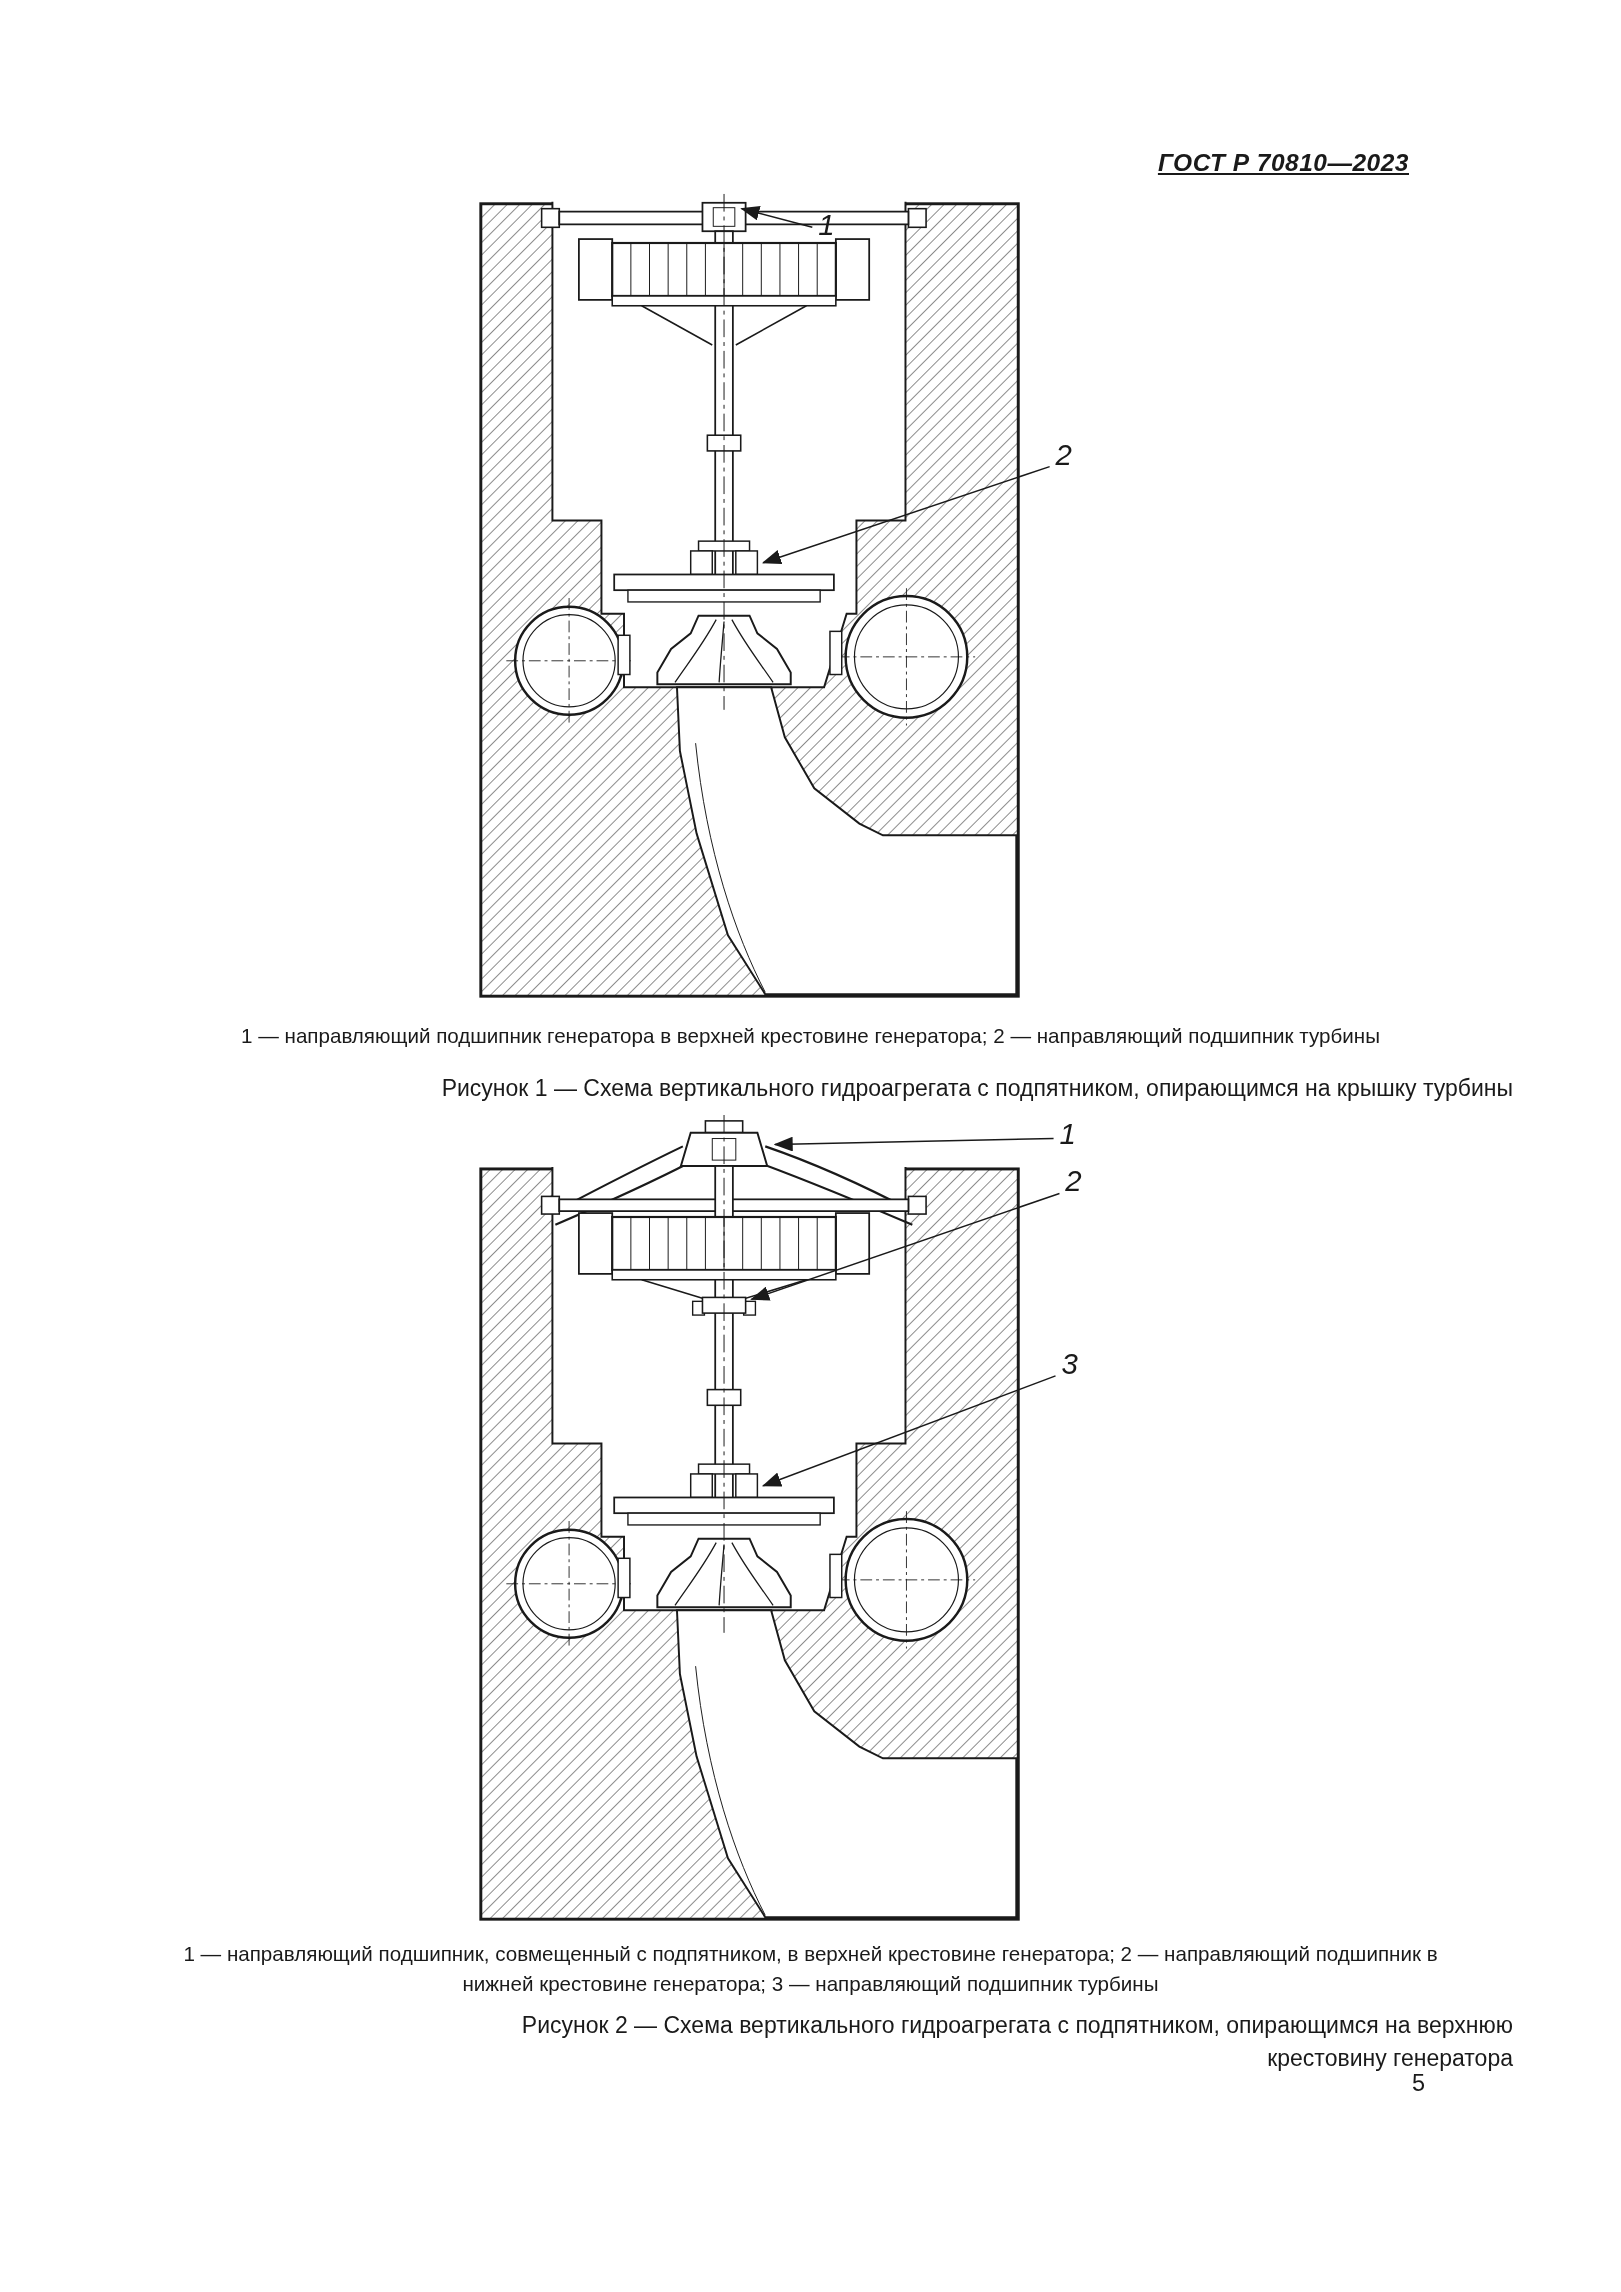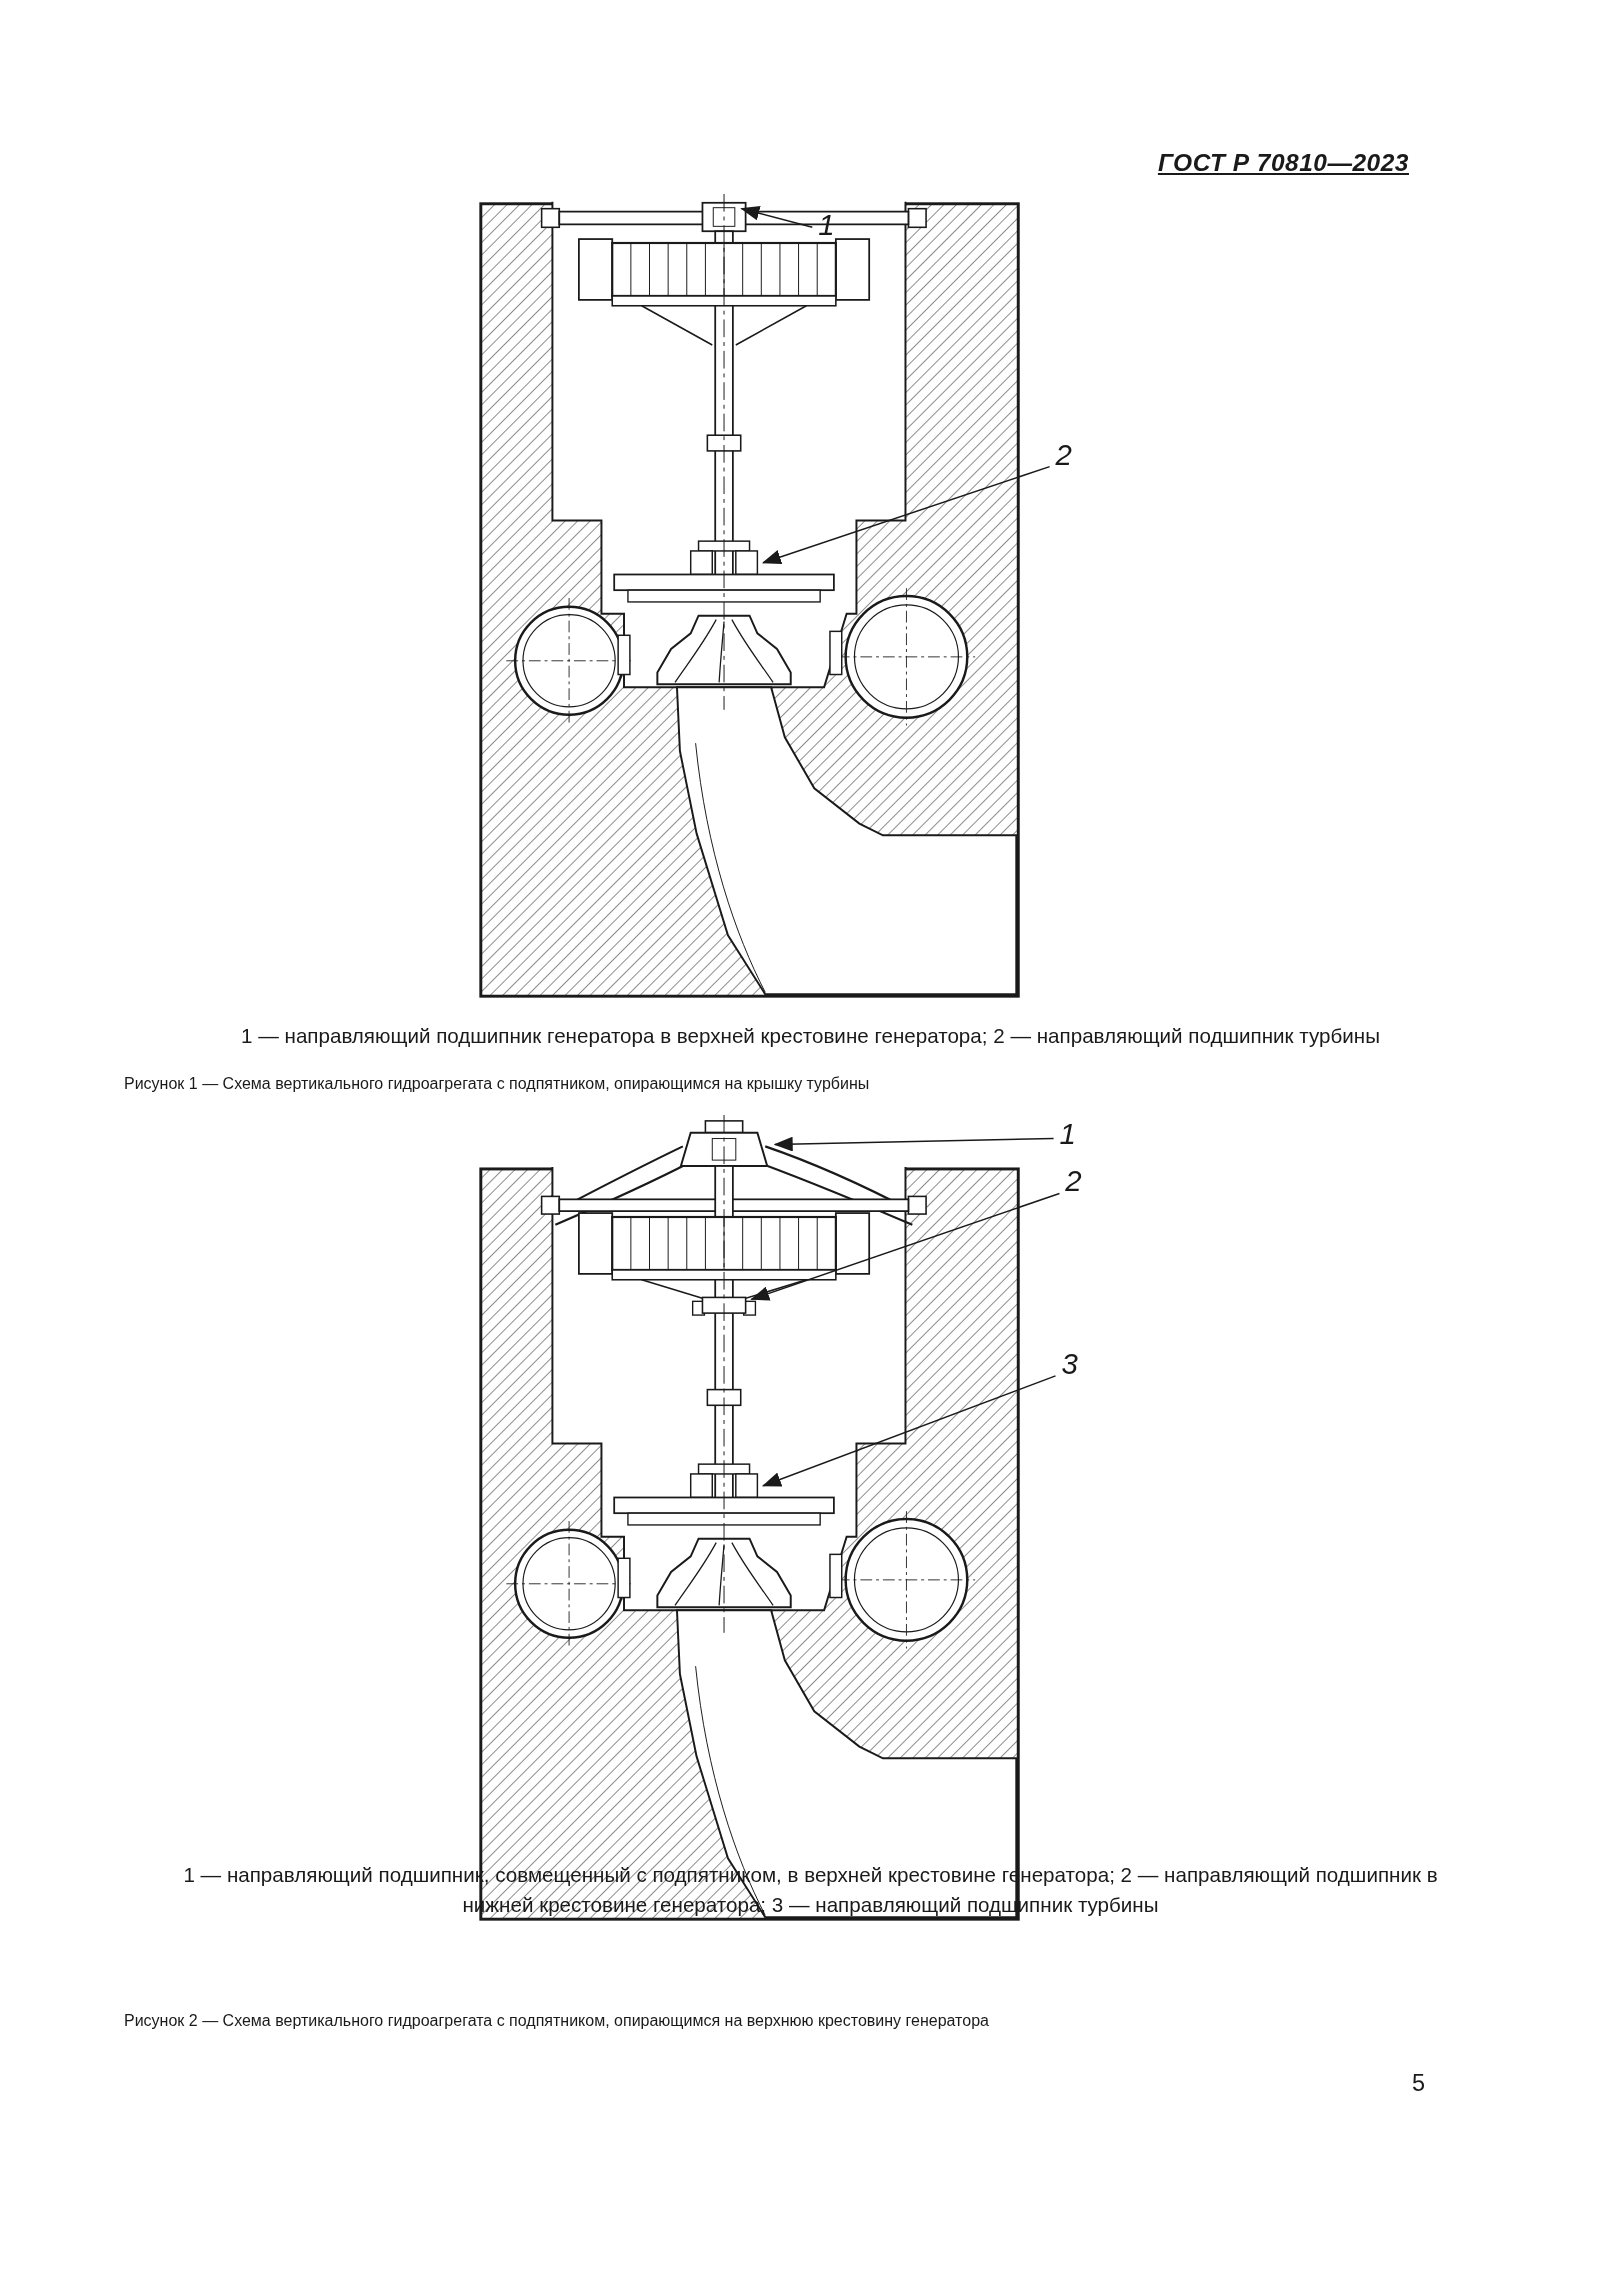--- a/index.html
+++ b/index.html
@@ -13,27 +13,27 @@
   }
   .fig{position:absolute;}
   #fig1{left:469px;top:192px;}
   #fig2{left:469px;top:1115px;}
   .legend{
     position:absolute;left:108px;right:108px;text-align:center;
     font-size:20.6px;line-height:1.45;
   }
   .legend .wrap{display:inline-block;max-width:1304px;}
   .caption{
-    position:absolute;left:124px;right:108px;text-align:left;
-    font-size:16px;line-height:1.45;
+    position:absolute;left:106px;right:108px;text-align:right;
+    font-size:23px;line-height:1.45;
   }
   .caption .wrap{display:inline-block;}
   #legend1{top:1021px;}
   #caption1{top:1072px;}
-  #legend2{top:1860px;}
+  #legend2{top:1939px;}
   #caption2{top:2009px;}
   #caption2 .wrap{max-width:1098px;}
   .page-num{position:absolute;top:2070px;right:196px;font-size:23.5px;}
   svg text.callout{font-family:"Liberation Sans",sans-serif;font-style:italic;font-size:30px;fill:#1a1a1a;}
 </style>
 </head>
 <body>
 
 <div class="doc-header">ГОСТ Р 70810—2023</div>
 

